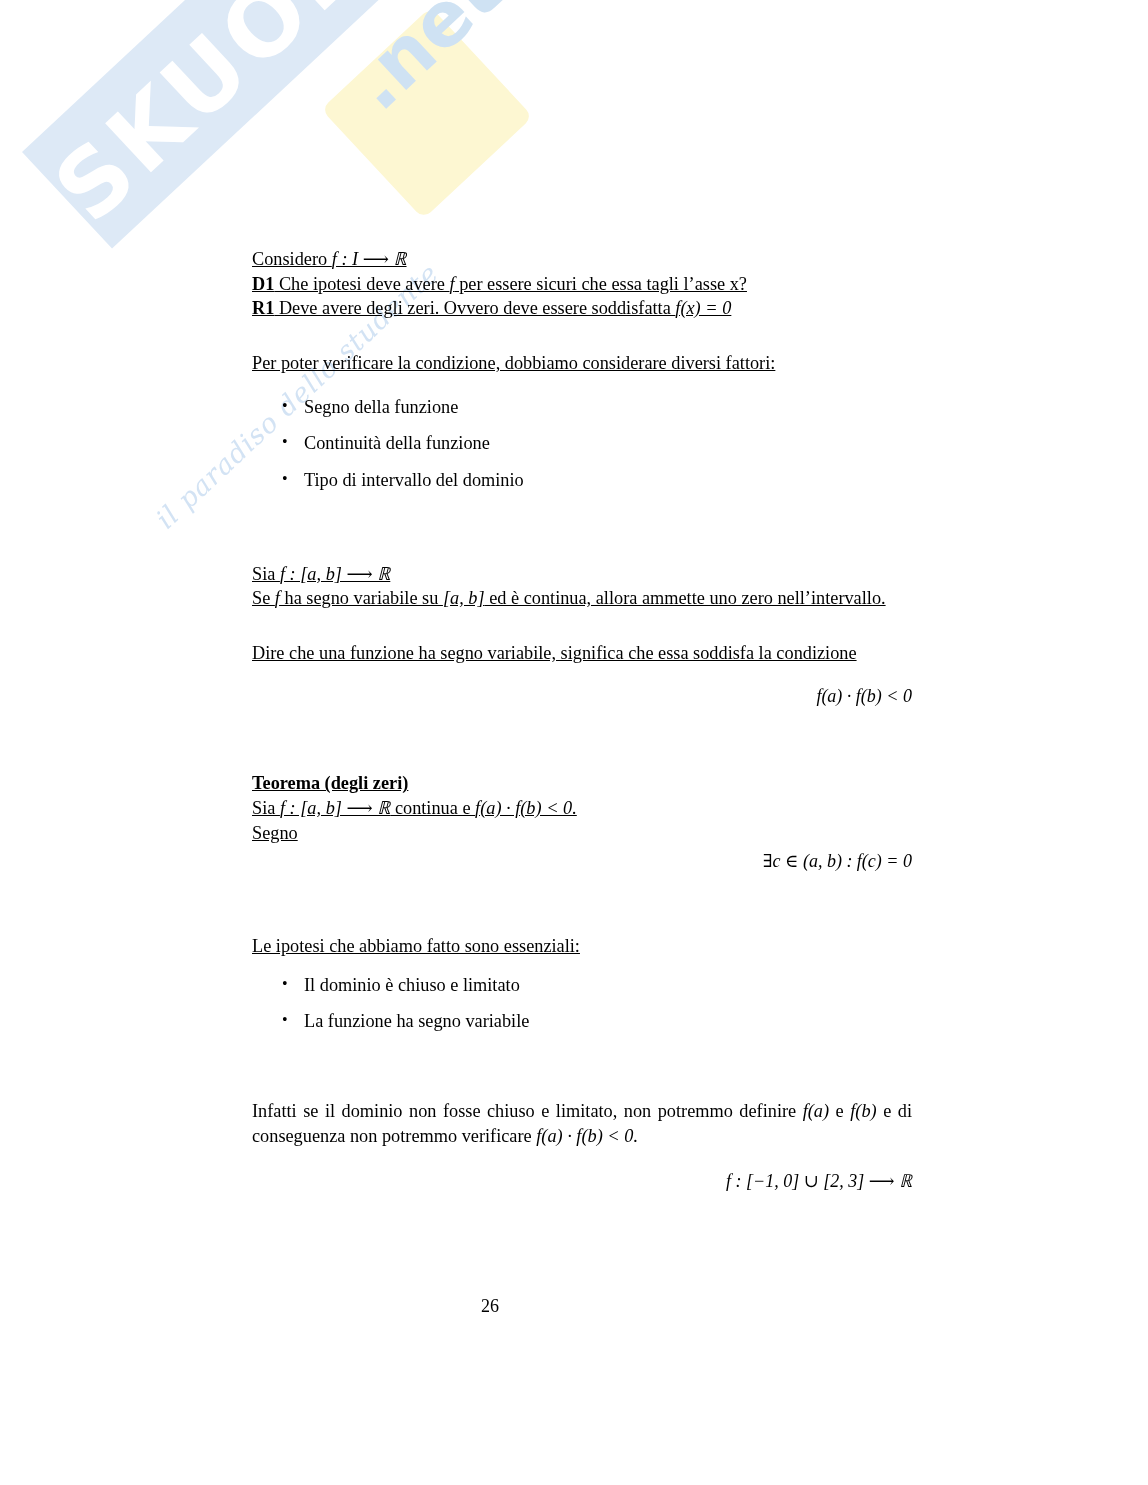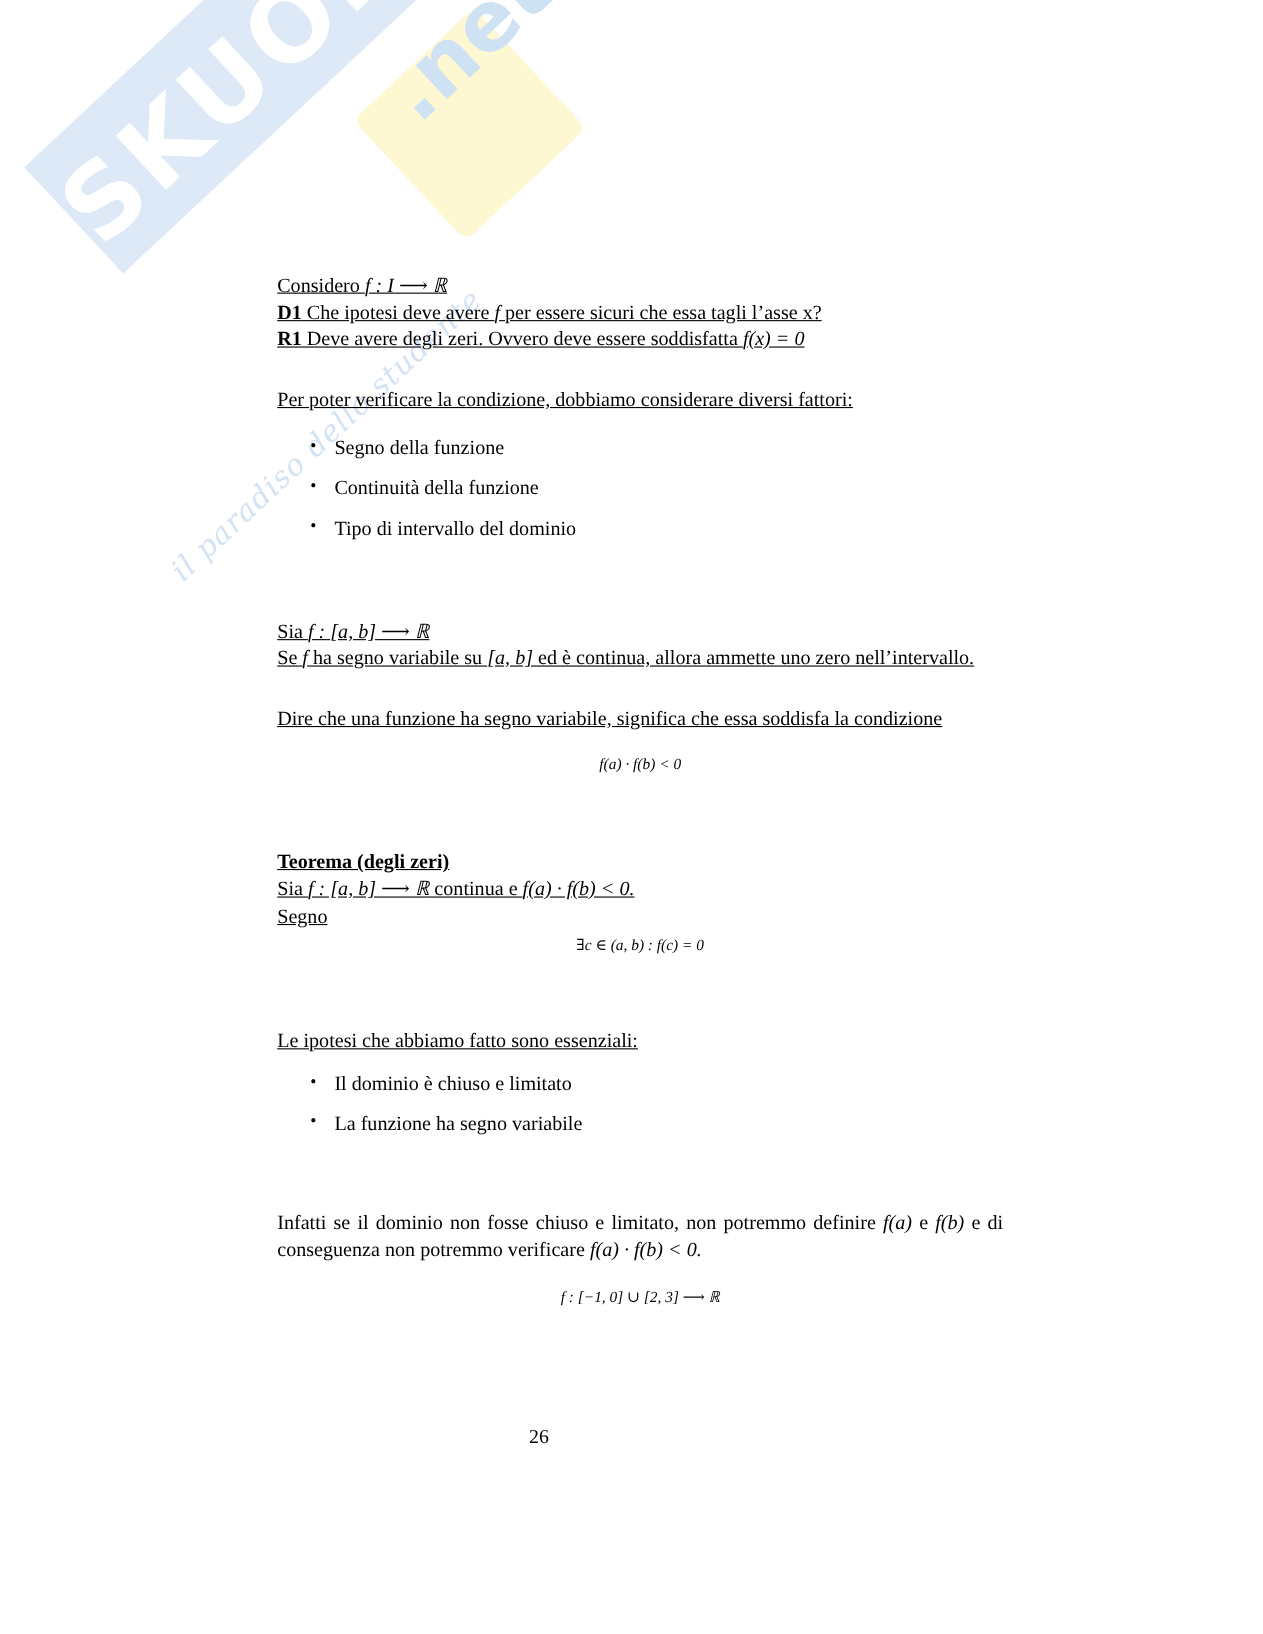--- a/index.html
+++ b/index.html
@@ -140,22 +140,22 @@
   }
   ul.bullets li::before {
     content: "\2022";
     position: absolute;
     left: -22px;
     top: -1px;
     font-size: 16px;
   }
 
   .display-eq {
-    text-align: center;
-    font-size: 14px;
+    text-align: right;
+    font-size: 18px;
     line-height: 26px;
   }
 
   .pageno {
     position: absolute;
     left: 0;
     top: 1296px;
     width: 980px;
     text-align: center;
     font-size: 18px;

